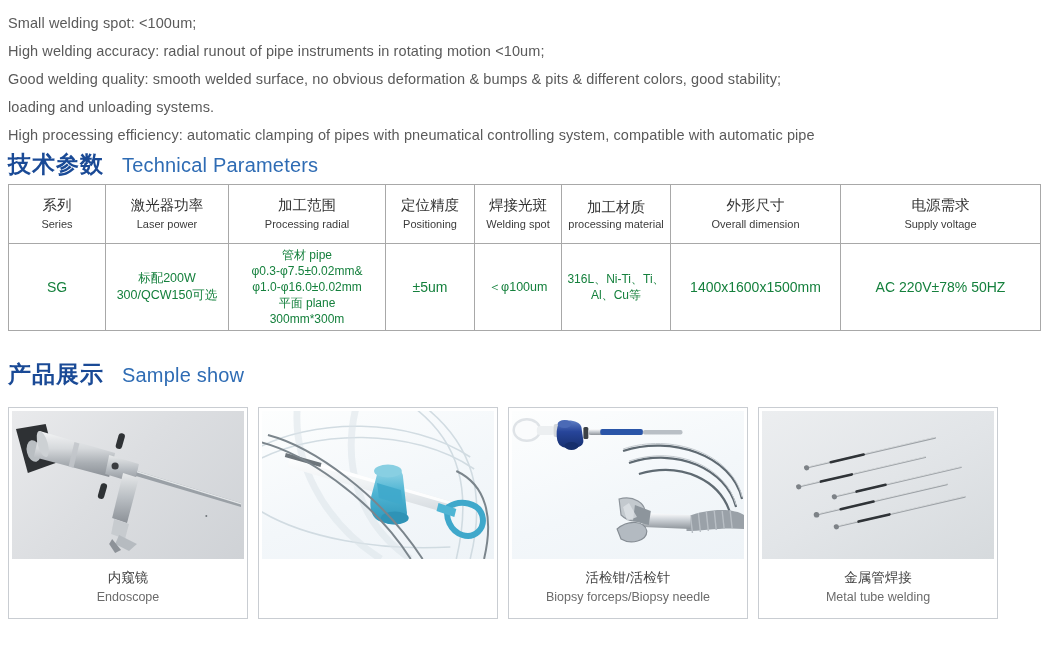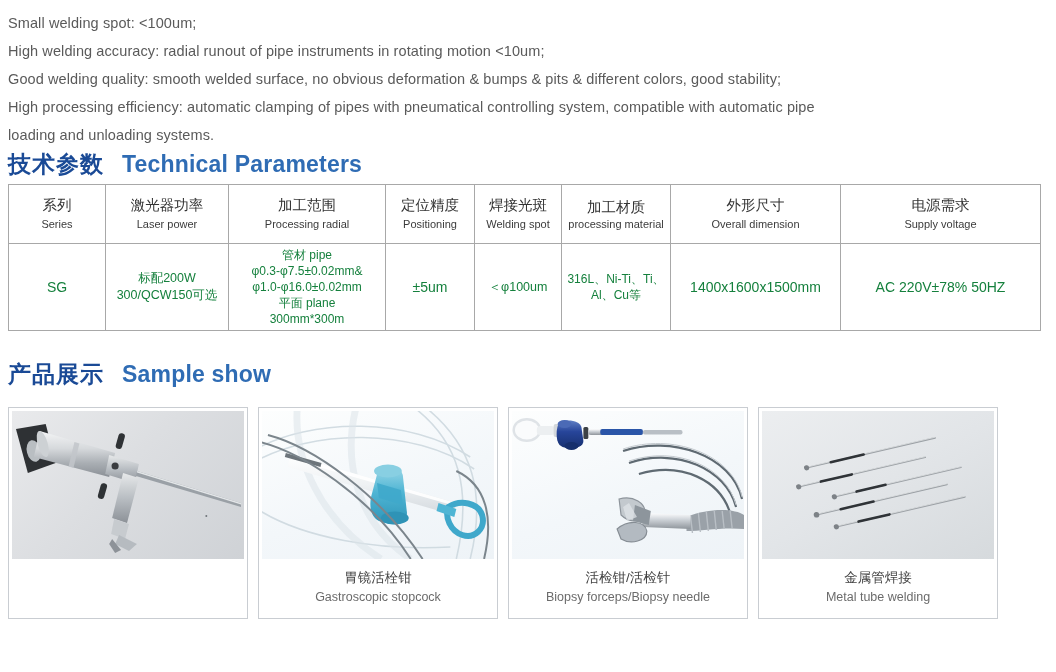--- a/index.html
+++ b/index.html
@@ -36,22 +36,22 @@
     align-items: baseline;
     white-space: nowrap;
   }
   .section-heading .cn {
     font-size: 23px;
     font-weight: bold;
     color: #1a4a96;
     letter-spacing: 1px;
   }
   .section-heading .en {
-    font-size: 23px;
-    font-weight: bold;
+    font-size: 20px;
+    font-weight: normal;
     color: #2f6cb4;
     margin-left: 18px;
     letter-spacing: 0.2px;
   }
 
   #heading-tech { }
   #heading-sample { margin-top: 28px; }
 
   
   .table-wrap {
@@ -162,22 +162,22 @@
   }
   .photo-svg { position: absolute; inset: 0; width: 100%; height: 100%; }
 </style>
 </head>
 <body>
 
 <div class="intro">
   <div class="intro-line">Small welding spot: &lt;100um;</div>
   <div class="intro-line">High welding accuracy: radial runout of pipe instruments in rotating motion &lt;10um;</div>
   <div class="intro-line">Good welding quality: smooth welded surface, no obvious deformation &amp; bumps &amp; pits &amp; different colors, good stability;</div>
+  <div class="intro-line">loading and unloading systems.</div>
   <div class="intro-line">High processing efficiency: automatic clamping of pipes with pneumatical controlling system, compatible with automatic pipe</div>
-  <div class="intro-line">loading and unloading systems.</div>
 </div>
 
 <div class="section-heading" id="heading-tech">
   <span class="cn">技术参数</span>
   <span class="en">Technical Parameters</span>
 </div>
 
 <div class="table-wrap">
   <table class="params">
     <tbody>
@@ -293,20 +293,24 @@
         <path d="M126 60 L231 92 L231 93.5 L126 61.5 Z" fill="#e3e6e8"></path>
 
         <path d="M112 62 L128 67 L116 112 L101 107 Z" fill="url(#steel2)"></path>
         <path d="M103 108 L118 113 L114 128 L100 123 Z" fill="#c7cbcf"></path>
 
         <path d="M108 124 L126 133 L118 140 L104 133 Z" fill="#b6bbc0"></path>
         <path d="M101 128 L110 139 L104 142 L98 133 Z" fill="#8d9298"></path>
         <circle cx="196" cy="105" r="1" fill="#6f7479"></circle>
       </svg>
     </div>
+    <div class="card-caption">
+      <span class="cap-cn">内窥镜</span>
+      <span class="cap-en">Endoscope</span>
+    </div>
   </div>
 
   <div class="card">
     <div class="card-photo">
       <div class="photo-bg-white"></div>
       <svg class="photo-svg" viewBox="0 0 234 148" preserveAspectRatio="none">
         <defs>
           <linearGradient id="cyan1" x1="0" y1="0" x2="0" y2="1">
             <stop offset="0%" stop-color="#9fd9e8"></stop>
             <stop offset="45%" stop-color="#4fb5d4"></stop>
@@ -344,24 +348,20 @@
         <path d="M188 96 C 200 88, 218 92, 222 104 C 226 118, 214 128, 202 124 C 190 120, 184 106, 188 96 Z" fill="none" stroke="#3fa8cb" stroke-width="6"></path>
         <path d="M178 92 L196 98 L194 106 L176 100 Z" fill="#4fb5d4"></path>
 
         <g fill="none" stroke="#7b858c" stroke-width="2">
           <path d="M-6 30 C 40 40, 110 86, 150 148"></path>
           <path d="M6 24 C 52 36, 120 84, 162 148"></path>
           <path d="M196 60 C 226 74, 234 106, 224 148"></path>
         </g>
       </svg>
     </div>
-    <div class="card-caption">
-      <span class="cap-cn">胃镜活栓钳</span>
-      <span class="cap-en">Gastroscopic stopcock</span>
-    </div>
   </div>
 
   <div class="card">
     <div class="card-photo">
       <div class="photo-bg-white"></div>
       <svg class="photo-svg" viewBox="0 0 234 148" preserveAspectRatio="none">
         <defs>
           <linearGradient id="navy1" x1="0" y1="0" x2="0" y2="1">
             <stop offset="0%" stop-color="#5f7fc4"></stop>
             <stop offset="40%" stop-color="#27459a"></stop>

